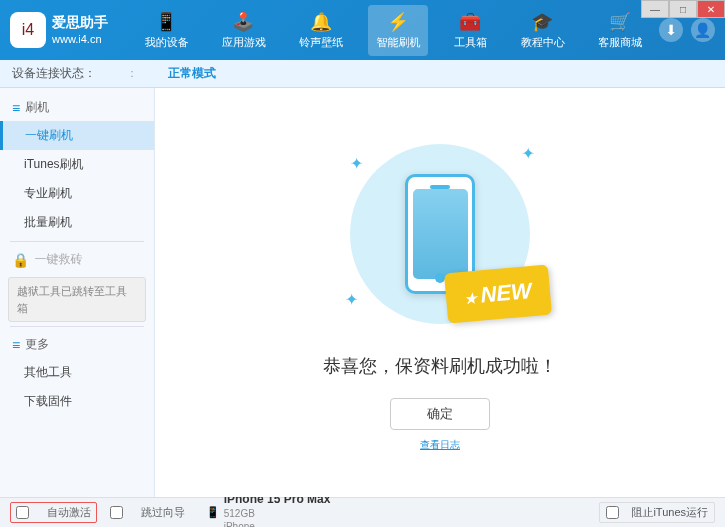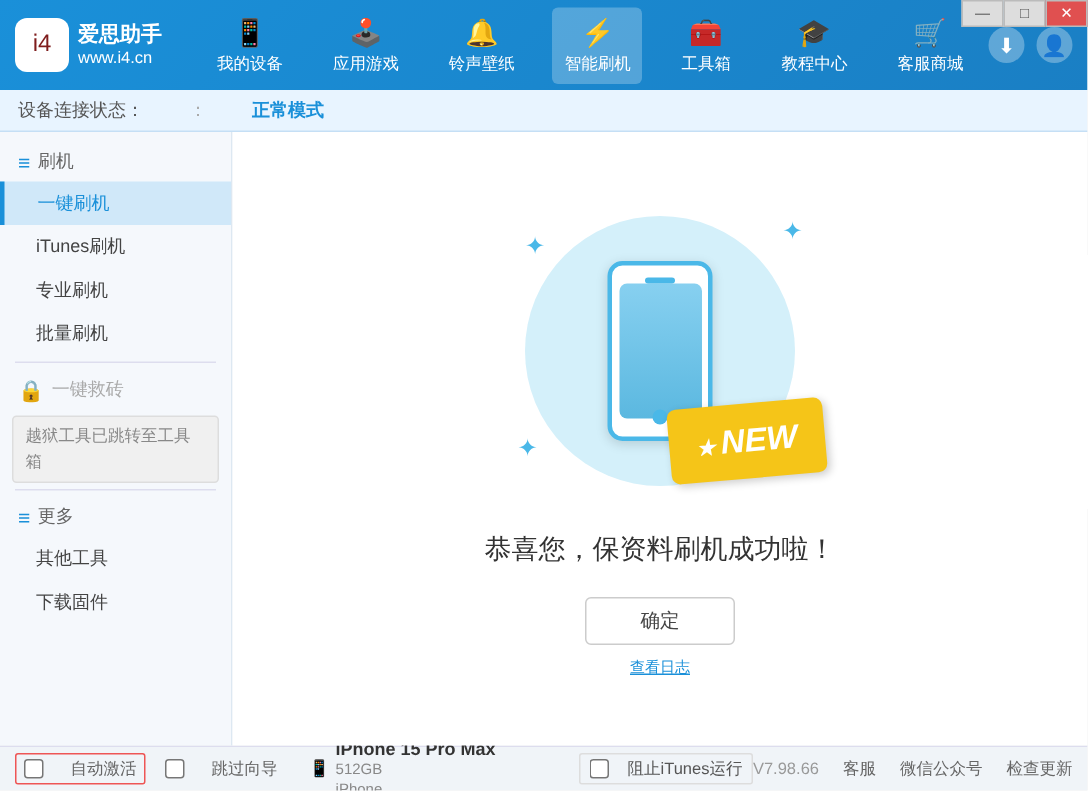--- a/index.html
+++ b/index.html
@@ -226,19 +226,13 @@
       </div>
     </div>
 
   </div>
 
   <label class="itunes-block">
     <input type="checkbox" style="">
     <span>阻止iTunes运行</span>
   </label>
 
-  <div class="footer-right" style="margin-left:auto;">
-    <span class="footer-version">V7.98.66</span>
-    <span class="footer-right-item">客服</span>
-    <span class="footer-right-item">微信公众号</span>
-    <span class="footer-right-item">检查更新</span>
-  </div>
 </div>
 
 </body></html>

